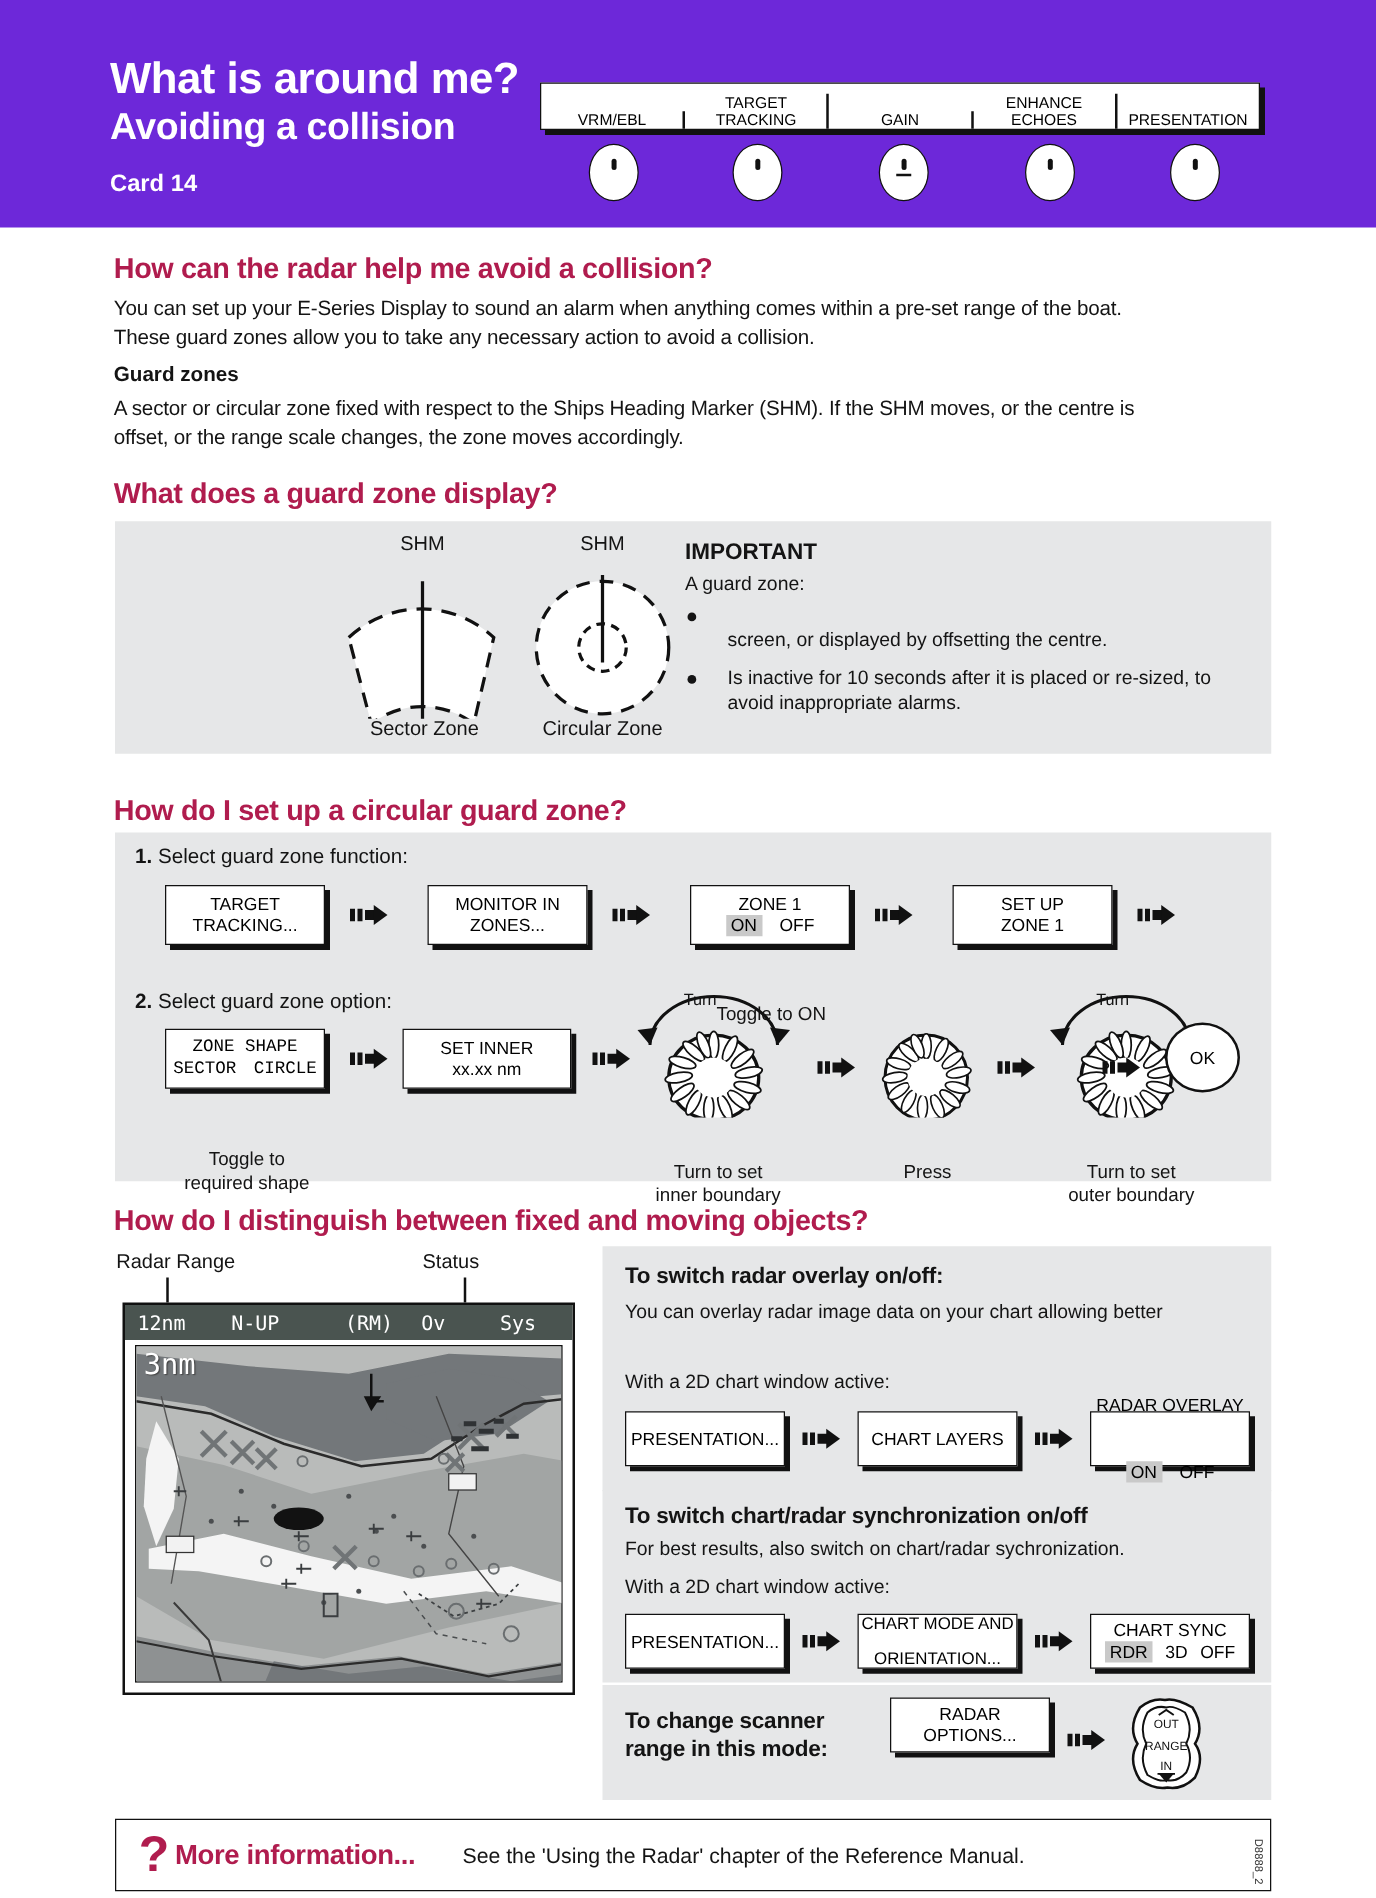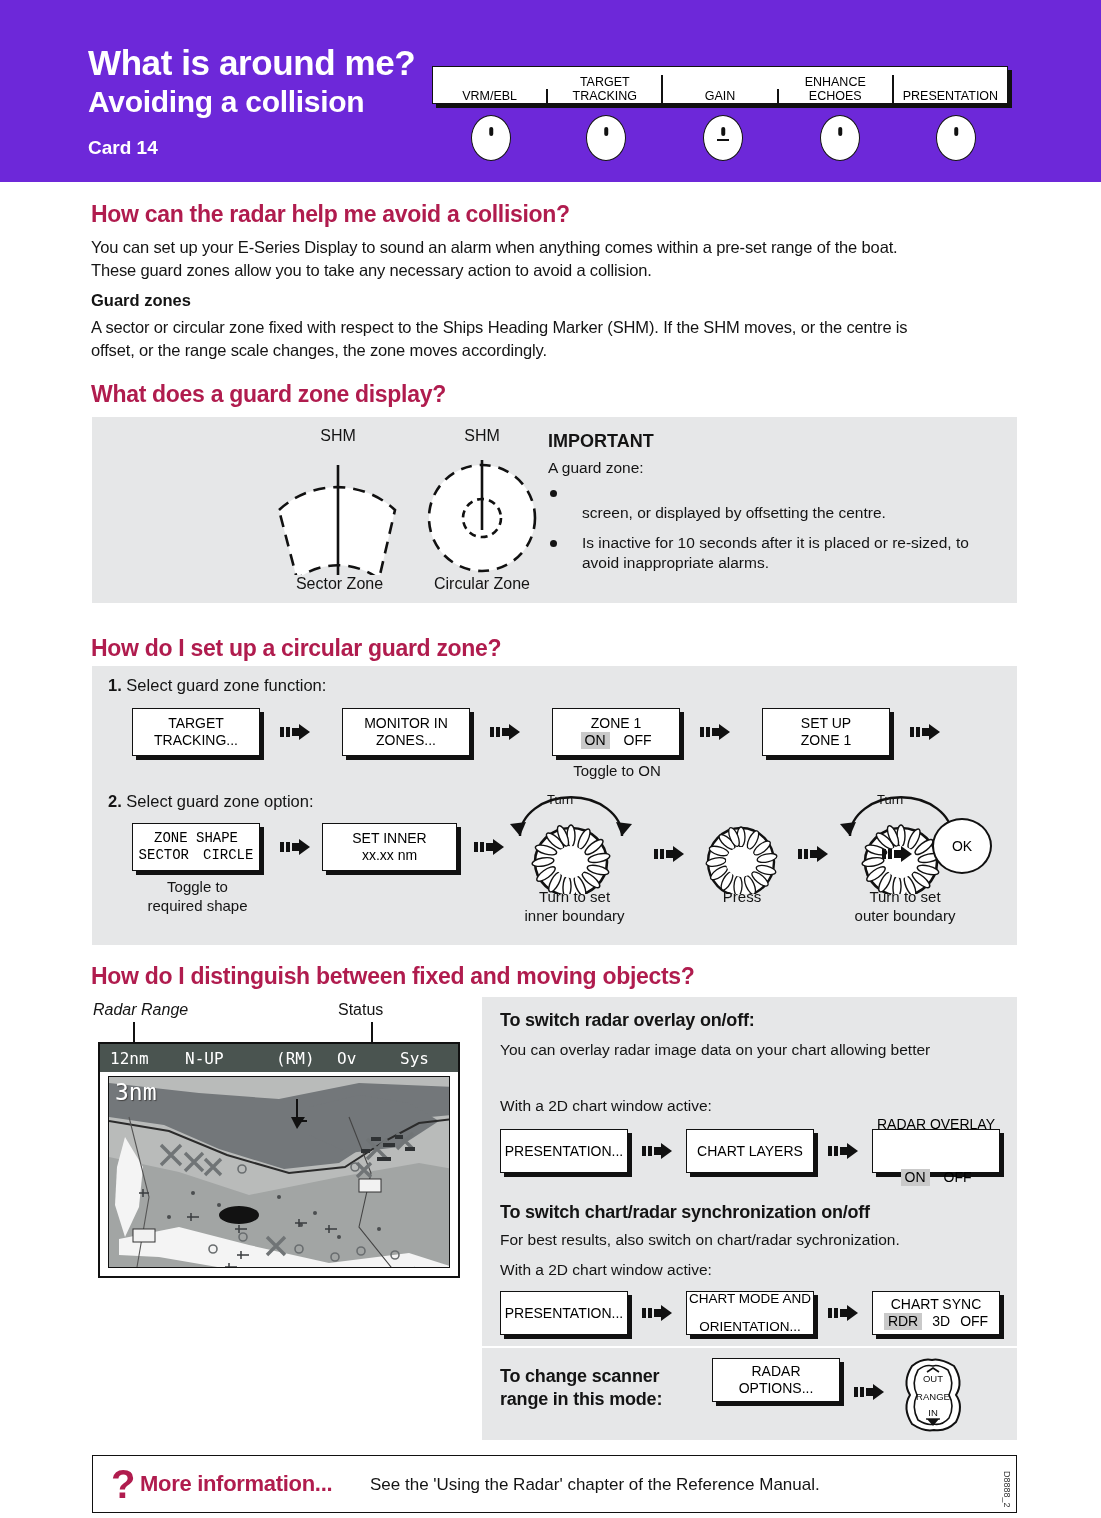--- a/index.html
+++ b/index.html
@@ -146,20 +146,21 @@
   }
 
   .step-num {
     position: absolute; font-size: 16.5px; color: #141414;
   }
   .step-num b { font-weight: bold; }
 
   .caption {
     position: absolute; font-size: 15px; color: #141414; text-align: center;
     line-height: 1.25;
+    margin-top: 41px;
   }
 
   .okbtn {
     position: absolute; width: 60px; height: 56px;
     border: 2px solid #111; border-radius: 50%;
     background: #fff;
     display: flex; align-items: center; justify-content: center;
     font-size: 14px; color: #000;
   }
 
@@ -523,29 +524,29 @@
       <span class="head"></span>
   </div>
 
   <div class="okbtn" style="left:840px; top:152px;">
     <span>OK</span>
   </div>
 </div>
 
 <div class="h-red" style="left:91px; top:963px; font-size:23px;">How do I distinguish between fixed and moving objects?</div>
 
-<div class="annot" style="left:93px; top:1001px;font-style:italic;">Radar Range</div>
+<div class="annot" style="left:93px; top:1001px;">Radar Range</div>
 <div class="annot-line" style="left:133px; top:1022px; height:62px;"></div>
 <div class="annot-head" style="left:128px; top:1080px;"></div>
 
 <div class="annot" style="left:338px; top:1001px;">Status</div>
 <div class="annot-line" style="left:371px; top:1022px; height:36px;"></div>
 <div class="annot-head" style="left:366px; top:1052px;"></div>
 
-<div class="radar-frame" style="left:98px; top:1042px; width:362px; height:236px;">
+<div class="radar-frame" style="left:98px; top:1042px; width:362px; height:314px;">
 
   <div class="radar-topbar">
     <span style="left:10px;">12nm</span>
     <span style="left:85px;">N-UP</span>
     <span style="left:176px;">(RM)</span>
     <span style="left:237px;">Ov</span>
     <span style="left:300px;">Sys</span>
   </div>
 
   <div class="radar-img">

